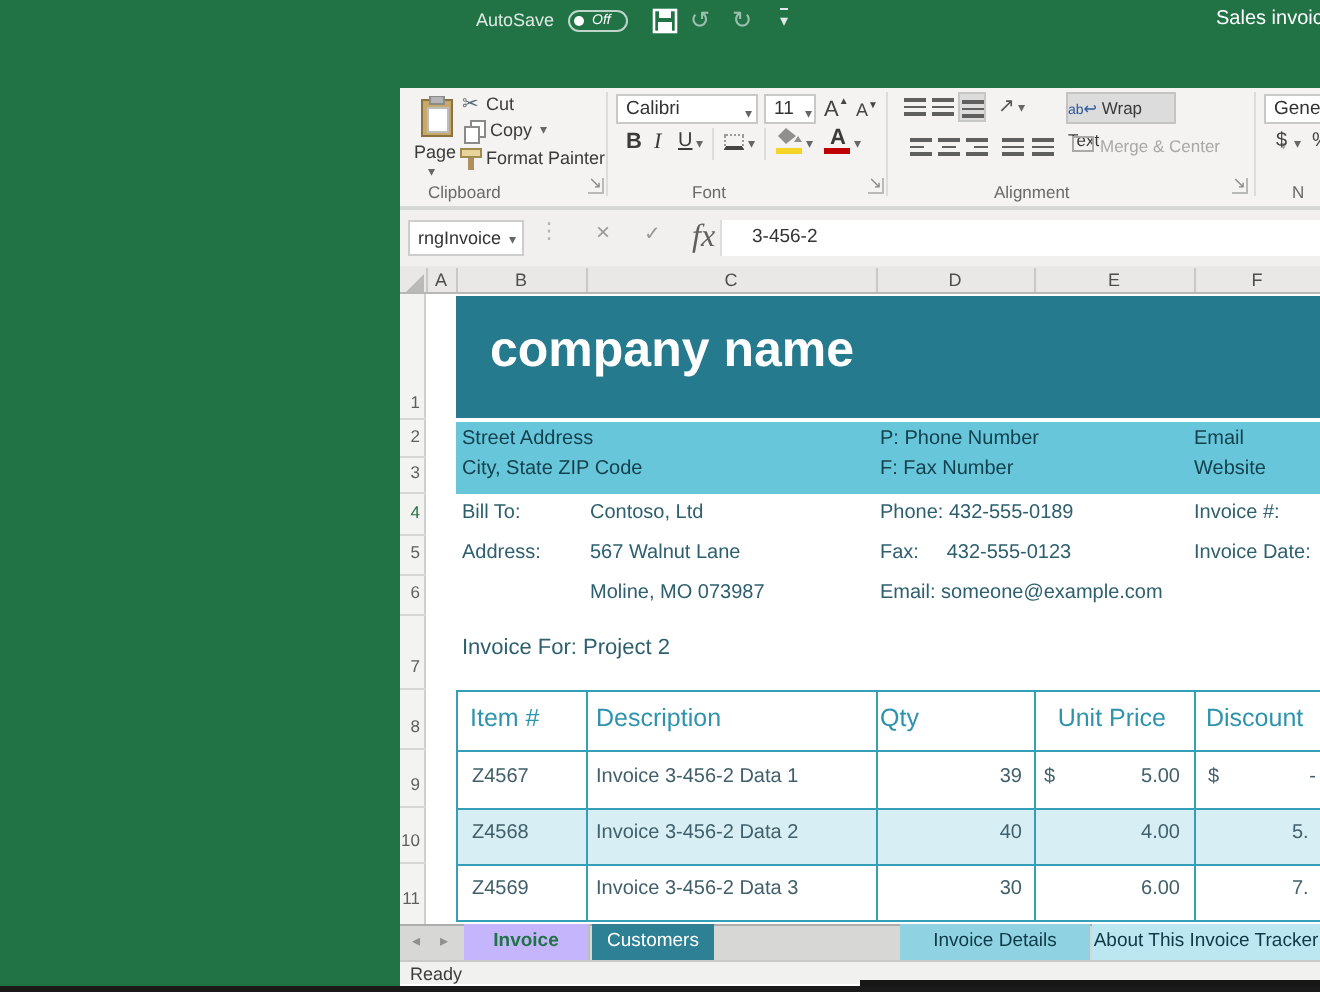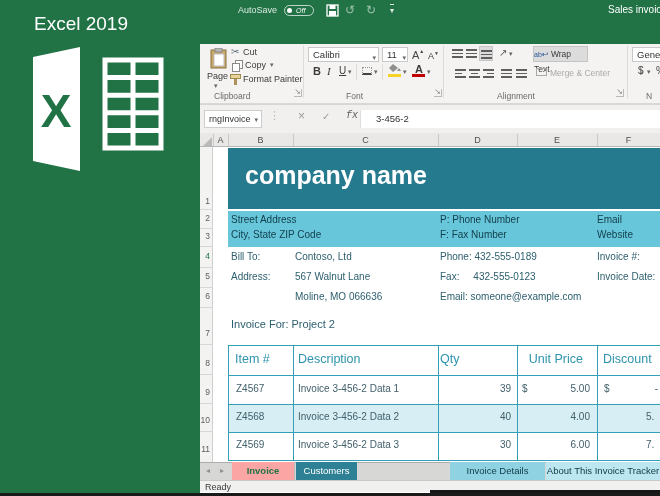--- a/index.html
+++ b/index.html
@@ -47,35 +47,20 @@
   .toggle .txt{position:absolute;left:11px;top:1px;font-size:7px;color:#fff;}
   .borders-ic{position:absolute;width:10px;height:8px;border:1px dotted #9a9a9a;border-bottom:2px solid #444;box-sizing:border-box;}
   .colorbar{position:absolute;width:13px;height:3px;}
   .mini-box{position:absolute;width:11px;height:8px;border:1px solid #a9a9a9;box-sizing:border-box;}
 </style>
 </head>
 <body>
 
 <div class="stage">
 
-  <div class="abs" style="left:0;top:0;width:200px;height:496px;">
-    <div class="brand">Excel 2019</div>
-    <svg class="abs" style="left:28px;top:40px;" width="142" height="140" viewBox="0 0 142 140">
-      <g fill="none" stroke="#ffffff" stroke-width="5">
-        <rect x="77" y="20" width="56" height="88"></rect>
-        <line x1="105" y1="20" x2="105" y2="108"></line>
-        <line x1="77" y1="37.6" x2="133" y2="37.6"></line>
-        <line x1="77" y1="55.2" x2="133" y2="55.2"></line>
-        <line x1="77" y1="72.8" x2="133" y2="72.8"></line>
-        <line x1="77" y1="90.4" x2="133" y2="90.4"></line>
-      </g>
-      <polygon points="5,17 52,7 52,131 5,121" fill="#ffffff"></polygon>
-      <text x="28" y="87" text-anchor="middle" font-family="Liberation Sans, sans-serif" font-weight="bold" font-size="46" fill="#217346">X</text>
-    </svg>
-  </div>
 
   <div class="window">
 
     <div class="titlebar">
       <span class="abs nowrap" style="left:38px;top:5px;font-size:9px;color:rgba(255,255,255,.85);">AutoSave</span>
       <span class="toggle">
         <i class="dot"></i>
         <i class="txt">Off</i>
       </span>
       <svg class="abs" style="left:126px;top:4px;" width="13" height="13" viewBox="0 0 13 13">
@@ -232,21 +217,21 @@
     <span class="grp-label" style="left:446px;width:20px;">N</span>
 
     <div class="fbar">
       <span class="abs" style="left:4px;top:5px;width:58px;height:18px;background:#fff;border:1px solid #cdcdcd;box-sizing:border-box;">
         <span class="abs nowrap" style="left:4px;top:3px;font-size:9px;color:#333;">rngInvoice</span>
         <span class="dd" style="right:3px;top:5px;">▾</span>
       </span>
       <span class="abs" style="left:69px;top:4px;font-size:11px;color:#b5b5b5;">⋮</span>
       <span class="abs" style="left:98px;top:4px;font-size:12px;color:#9a9a9a;">×</span>
       <span class="abs" style="left:122px;top:6px;font-size:10px;color:#9a9a9a;">✓</span>
-      <span class="abs" style="left:146px;top:5px;font-size:10px;font-style:italic;font-family:Liberation Mono, monospace;color:#5f5f5f;text-align:center;">fx</span>
+      <span class="abs" style="left:146px;top:5px;font-size:16px;font-style:italic;font-family:Liberation Serif, serif;color:#5f5f5f;text-align:center;">fx</span>
       <span class="abs" style="left:160px;top:5px;width:300px;height:18px;background:#fff;border-left:1px solid #ddd;box-sizing:border-box;">
         <span class="abs nowrap" style="left:15px;top:3px;font-size:9.5px;color:#333;">3-456-2</span>
       </span>
     </div>
 
     <div class="colhdr"></div>
     <span class="tri-sel"></span>
     <span class="colltr" style="left:13px;width:15px;">A</span>
     <span class="colltr" style="left:28px;width:65px;">B</span>
     <span class="colltr" style="left:93px;width:145px;">C</span>
@@ -295,21 +280,21 @@
     <span class="band-txt nowrap" style="left:397px;top:229px;">Website</span>
 
     <span class="sheet-txt nowrap" style="left:31px;top:251px;">Bill To:</span>
     <span class="sheet-txt nowrap" style="left:95px;top:251px;">Contoso, Ltd</span>
     <span class="sheet-txt nowrap pre" style="left:240px;top:251px;">Phone: 432-555-0189</span>
     <span class="sheet-txt nowrap" style="left:397px;top:251px;">Invoice #:</span>
     <span class="sheet-txt nowrap" style="left:31px;top:271px;">Address:</span>
     <span class="sheet-txt nowrap" style="left:95px;top:271px;">567 Walnut Lane</span>
     <span class="sheet-txt nowrap pre" style="left:240px;top:271px;">Fax:     432-555-0123</span>
     <span class="sheet-txt nowrap" style="left:397px;top:271px;">Invoice Date:</span>
-    <span class="sheet-txt nowrap" style="left:95px;top:291px;">Moline, MO 066636</span>
+    <span class="sheet-txt nowrap" style="left:95px;top:291px;">Moline, MO 073987</span>
     <span class="sheet-txt nowrap" style="left:240px;top:291px;">Email: someone@example.com</span>
     <span class="sheet-txt nowrap" style="left:31px;top:318px;font-size:11px;">Invoice For: Project 2</span>
 
     <div class="abs" style="left:29px;top:405px;width:431px;height:27px;background:#D7EEF4;"></div>
     <div class="tline" style="left:28px;top:345px;width:432px;height:1px;"></div>
     <div class="tline" style="left:28px;top:375px;width:432px;height:1px;"></div>
     <div class="tline" style="left:28px;top:404px;width:432px;height:1px;"></div>
     <div class="tline" style="left:28px;top:432px;width:432px;height:1px;"></div>
     <div class="tline" style="left:28px;top:460px;width:432px;height:1px;"></div>
     <div class="tline" style="left:28px;top:345px;width:1px;height:116px;"></div>
@@ -340,21 +325,21 @@
 
     <span class="cell" style="left:36px;top:439px;">Z4569</span>
     <span class="cell nowrap" style="left:98px;top:439px;">Invoice 3-456-2 Data 3</span>
     <span class="cell" style="left:270px;top:439px;width:41px;text-align:right;">30</span>
     <span class="cell" style="left:345px;top:439px;width:45px;text-align:right;">6.00</span>
     <span class="cell nowrap" style="left:446px;top:439px;">7.</span>
 
     <div class="tabbar"></div>
     <span class="abs" style="left:6px;top:466px;font-size:8px;color:#8f8f8f;">◂</span>
     <span class="abs" style="left:20px;top:466px;font-size:8px;color:#8f8f8f;">▸</span>
-    <span class="stab" style="left:32px;width:63px;background:#fca5a5;color:#217346;font-weight:bold;border-right:1px solid #bdbdbd;box-sizing:border-box;">Invoice</span>
+    <span class="stab" style="left:32px;width:63px;background:#c4b5fd;color:#217346;font-weight:bold;border-right:1px solid #bdbdbd;box-sizing:border-box;">Invoice</span>
     <span class="stab" style="left:96px;width:61px;background:#2E8094;color:#fff;">Customers</span>
     <span class="stab" style="left:250px;width:95px;background:#8FD3E2;color:#0E3947;">Invoice Details</span>
     <span class="stab" style="left:346px;width:114px;background:#BCE6F0;color:#0E3947;">About This Invoice Tracker</span>
 
     <div class="statusbar">
       <span class="abs" style="left:5px;top:1px;font-size:9px;color:#3c3c3c;">Ready</span>
     </div>
   </div>
 
   <div class="abs" style="left:430px;top:490px;width:230px;height:6px;background:#161616;"></div>

